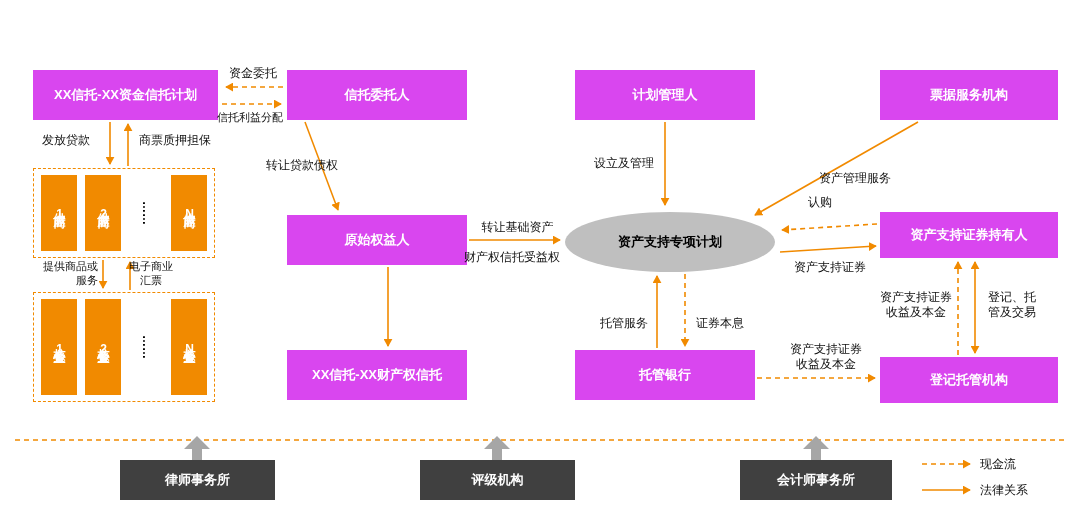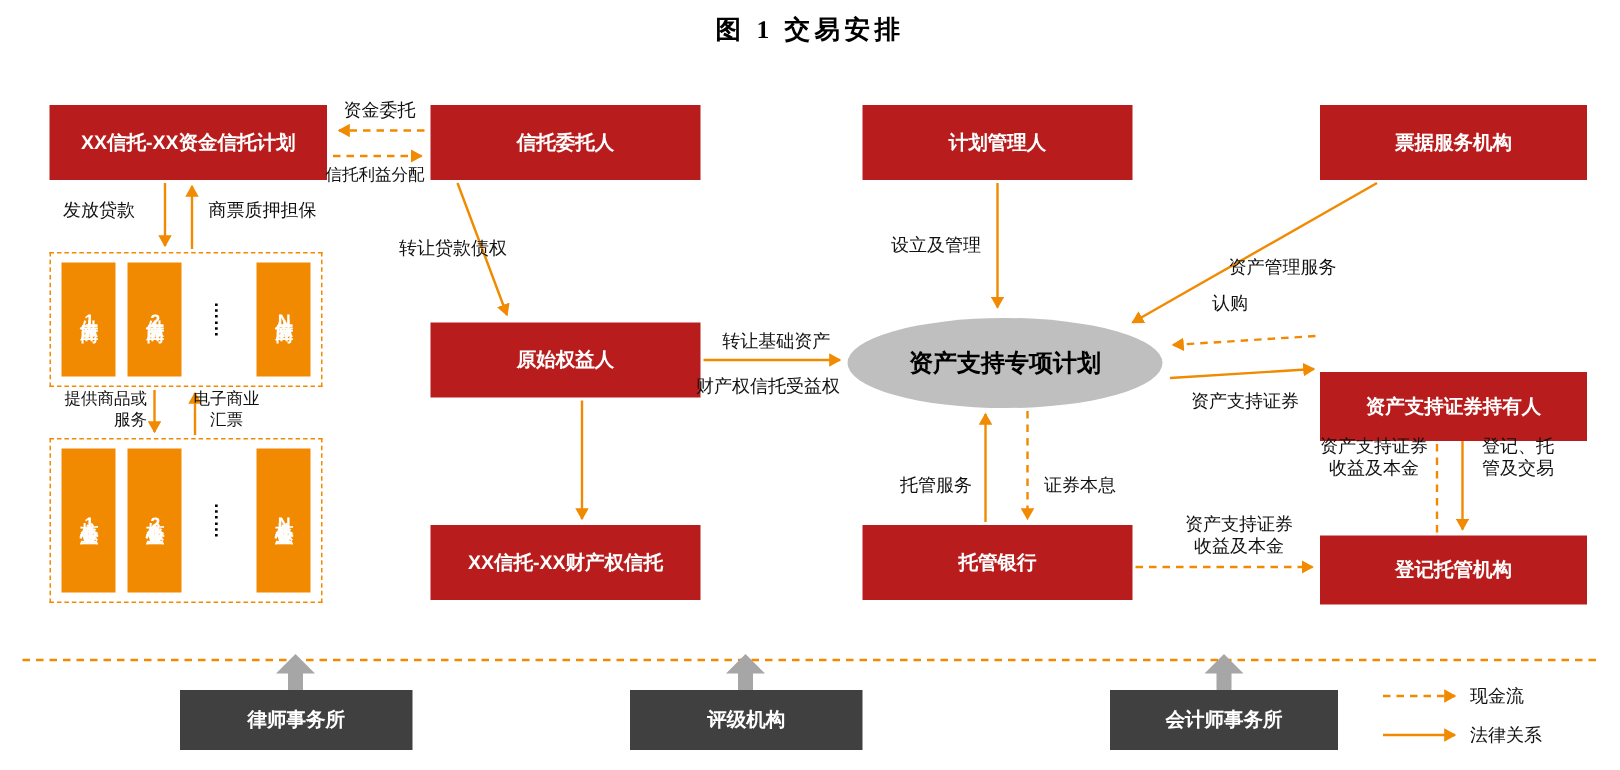--- a/index.html
+++ b/index.html
@@ -2,43 +2,42 @@
 <html><head>
 <meta charset="utf-8">
 <style>
   * { margin:0; padding:0; box-sizing:border-box; }
   html,body { background:#ffffff; }
   body { font-family:"Liberation Sans","DejaVu Sans",sans-serif; }
   .canvas { position:relative; width:1080px; height:513px; background:#fff; overflow:hidden; }
   .title { position:absolute; top:8px; left:0; width:100%; text-align:center;
            font-family:"Liberation Serif","DejaVu Serif",serif;
            font-size:17px; font-weight:bold; color:#000; letter-spacing:3px; }
-  .box { position:absolute; background:#b91c1c; color:#fff; font-weight:bold; font-size:13px;
+  .box { position:absolute; background:#d946ef; color:#fff; font-weight:bold; font-size:13px;
          display:flex; align-items:center; justify-content:center; text-align:center; line-height:16px; padding:2px; }
   .ellipse { position:absolute; background:#BFBFBF; border-radius:50%; color:#000; font-weight:bold;
-             font-size:16px; display:flex; align-items:center; justify-content:center; text-align:center; }
+             font-size:13px; display:flex; align-items:center; justify-content:center; text-align:center; }
   .grayBox { position:absolute; background:#404040; color:#fff; font-weight:bold; font-size:13px;
              display:flex; align-items:center; justify-content:center; text-align:center; }
   .groupBox { position:absolute; border:1.5px dashed #F18A00; }
   .vbox { position:absolute; background:#F18A00; color:#fff; font-weight:bold; font-size:12px;
           writing-mode:vertical-rl; text-orientation:upright; letter-spacing:1px;
           display:flex; align-items:center; justify-content:center; }
   .vdots { position:absolute; color:#000; font-weight:bold; font-size:12px;
            writing-mode:vertical-rl; display:flex; align-items:center; justify-content:center; }
   .lbl { position:absolute; font-size:12px; line-height:15px; color:#111; text-align:center; word-break:break-all; }
   svg.connectors { position:absolute; top:0; left:0; pointer-events:none; }
   .sl { stroke:#F18A00; stroke-width:1.6; fill:none; }
   .dl { stroke:#F18A00; stroke-width:1.6; fill:none; stroke-dasharray:5 4; }
 </style>
 </head>
 <body>
 
 <div class="canvas">
 
-  <div class="title">图 1  交易安排</div>
 
   <svg class="connectors" width="1080" height="513" viewBox="0 0 1080 513">
     <defs>
       <marker id="ah" viewBox="0 0 10 10" refX="8" refY="5" markerWidth="9" markerHeight="9" orient="auto" markerUnits="userSpaceOnUse">
         <path d="M0,0 L9,5 L0,10 Z" fill="#F18A00"></path>
       </marker>
       <marker id="ahr" viewBox="0 0 10 10" refX="8" refY="5" markerWidth="9" markerHeight="9" orient="auto-start-reverse" markerUnits="userSpaceOnUse">
         <path d="M0,0 L9,5 L0,10 Z" fill="#F18A00"></path>
       </marker>
     </defs>
@@ -71,21 +70,21 @@
     <line class="dl" x1="922" y1="464" x2="970" y2="464" marker-end="url(#ah)"></line>
     <line class="sl" x1="922" y1="490" x2="970" y2="490" marker-end="url(#ah)"></line>
   </svg>
 
   <div class="box" style="left:33px;top:70px;width:185px;height:50px;">XX信托-XX资金信托计划</div>
   <div class="box" style="left:287px;top:70px;width:180px;height:50px;">信托委托人</div>
   <div class="box" style="left:575px;top:70px;width:180px;height:50px;">计划管理人</div>
   <div class="box" style="left:880px;top:70px;width:178px;height:50px;">票据服务机构</div>
   <div class="box" style="left:287px;top:215px;width:180px;height:50px;">原始权益人</div>
   <div class="ellipse" style="left:565px;top:212px;width:210px;height:60px;">资产支持专项计划</div>
-  <div class="box" style="left:880px;top:212px;width:178px;height:46px;margin-top:36px;">资产支持证券持有人</div>
+  <div class="box" style="left:880px;top:212px;width:178px;height:46px;">资产支持证券持有人</div>
   <div class="box" style="left:287px;top:350px;width:180px;height:50px;">XX信托-XX财产权信托</div>
   <div class="box" style="left:575px;top:350px;width:180px;height:50px;">托管银行</div>
   <div class="box" style="left:880px;top:357px;width:178px;height:46px;">登记托管机构</div>
 
   <div class="groupBox" style="left:33px;top:168px;width:182px;height:90px;"></div>
   <div class="vbox" style="left:41px;top:175px;width:36px;height:76px;">供应商1</div>
   <div class="vbox" style="left:85px;top:175px;width:36px;height:76px;">供应商2</div>
   <div class="vdots" style="left:129px;top:175px;width:36px;height:76px;">……</div>
   <div class="vbox" style="left:171px;top:175px;width:36px;height:76px;">供应商N</div>
 

